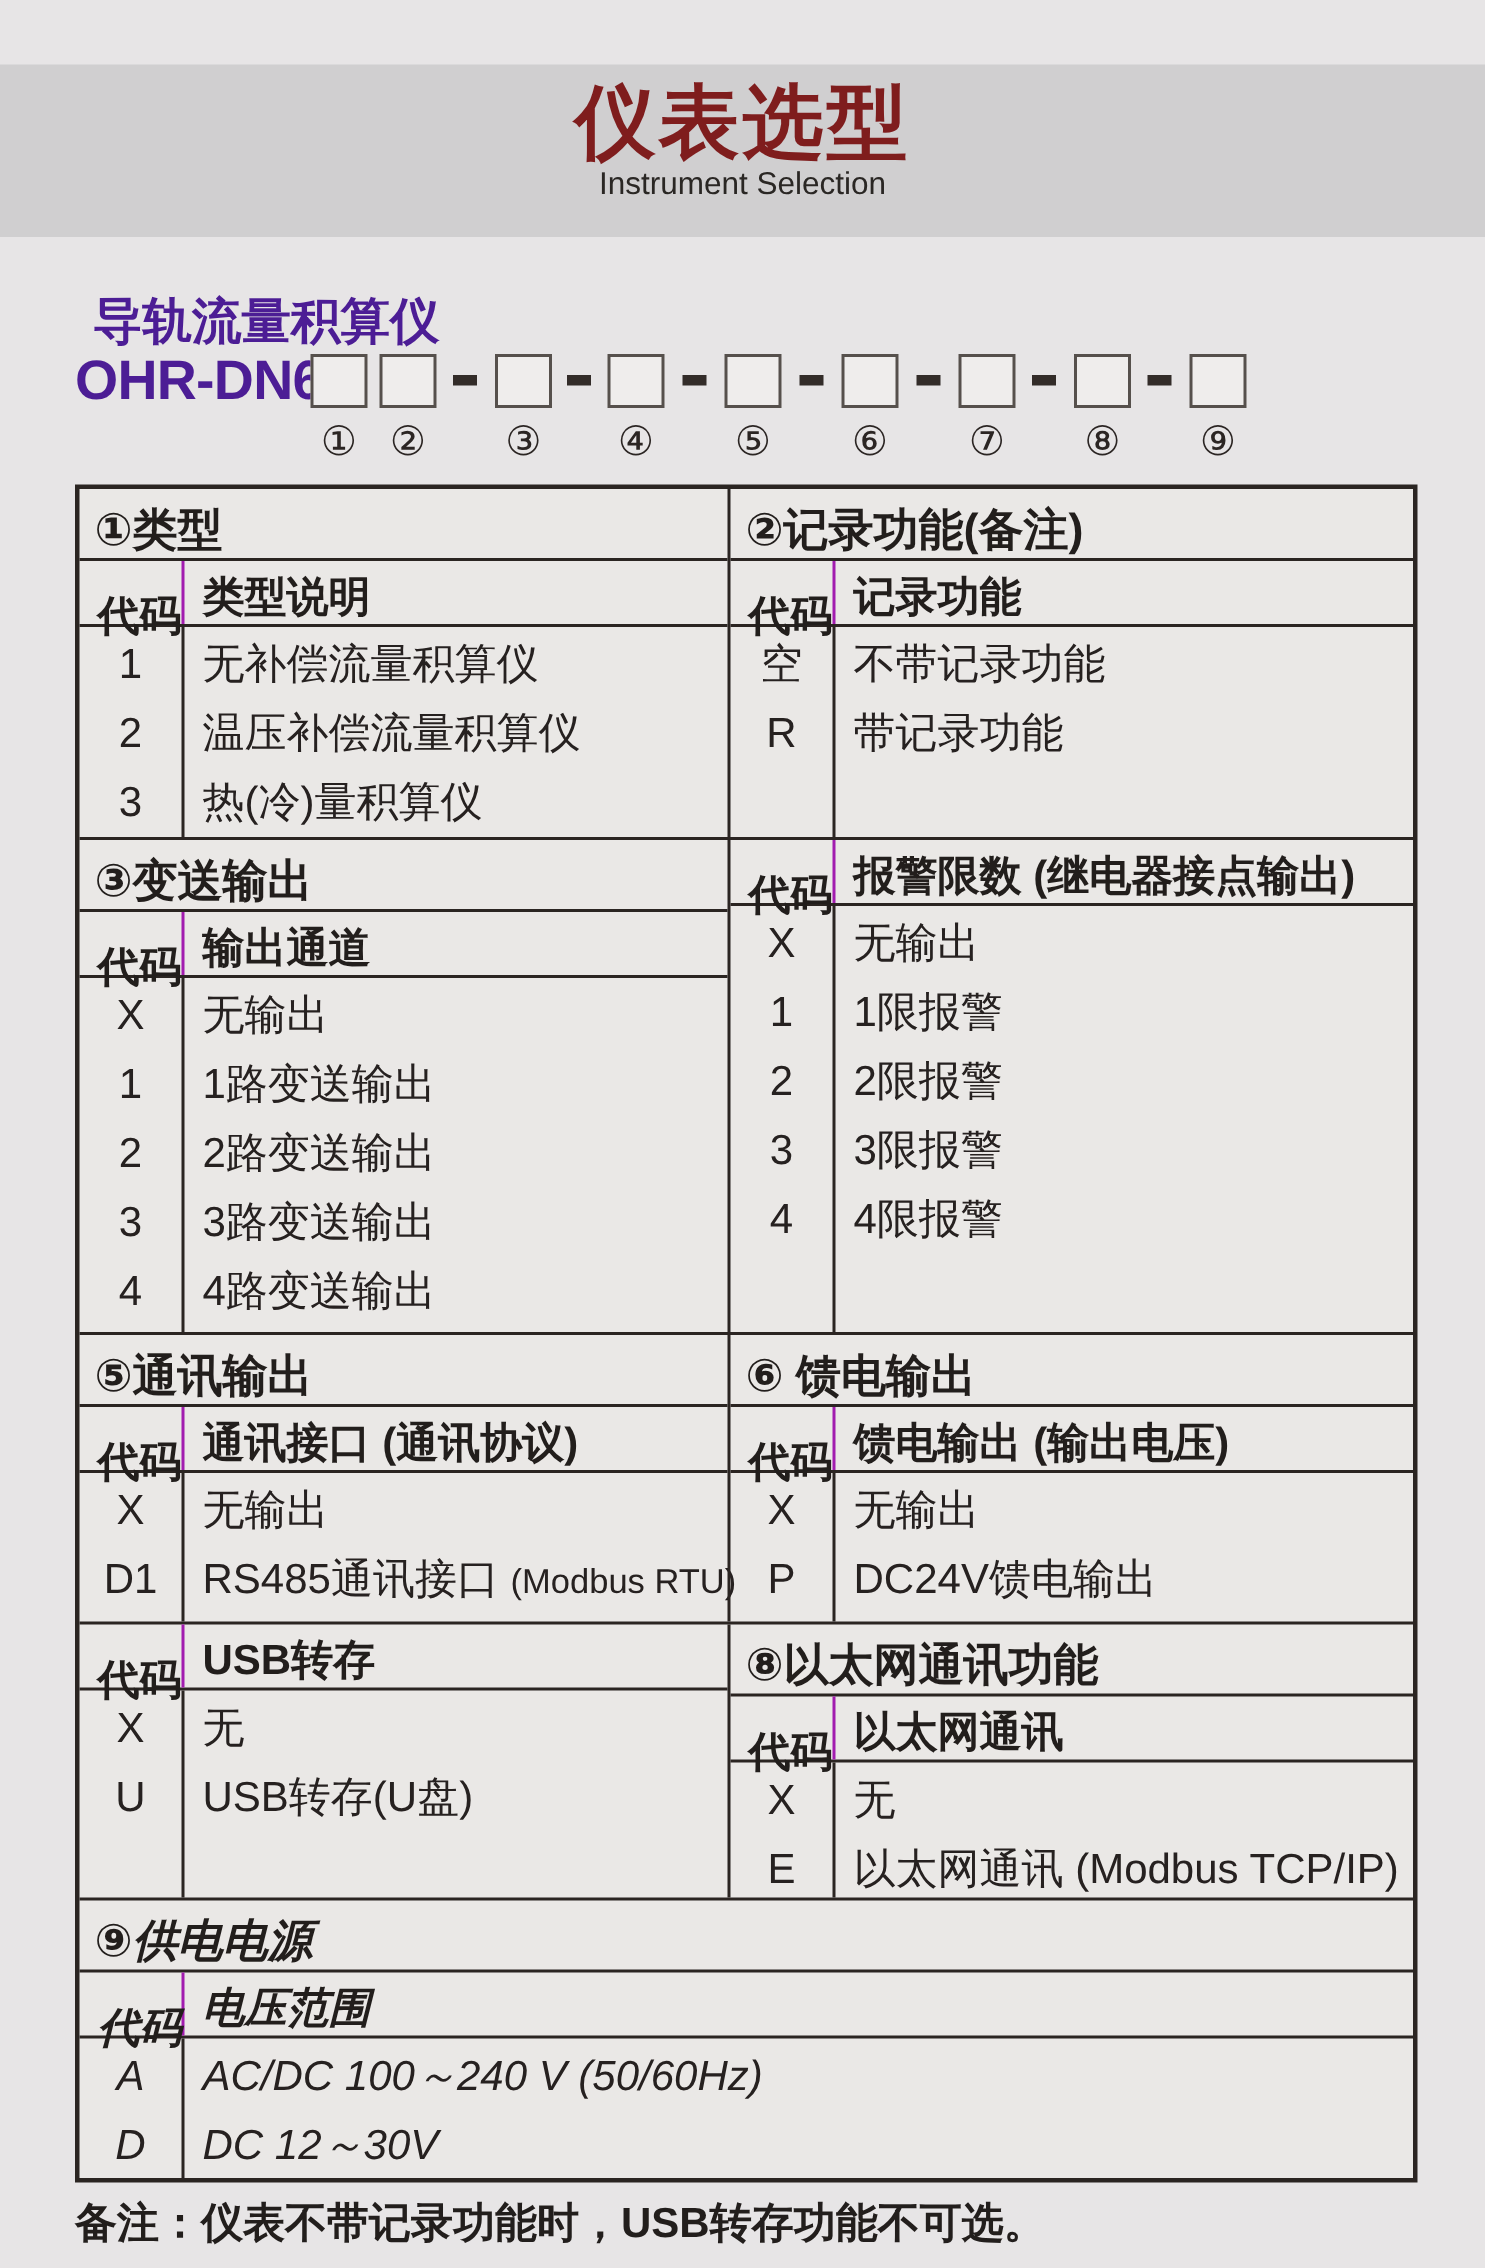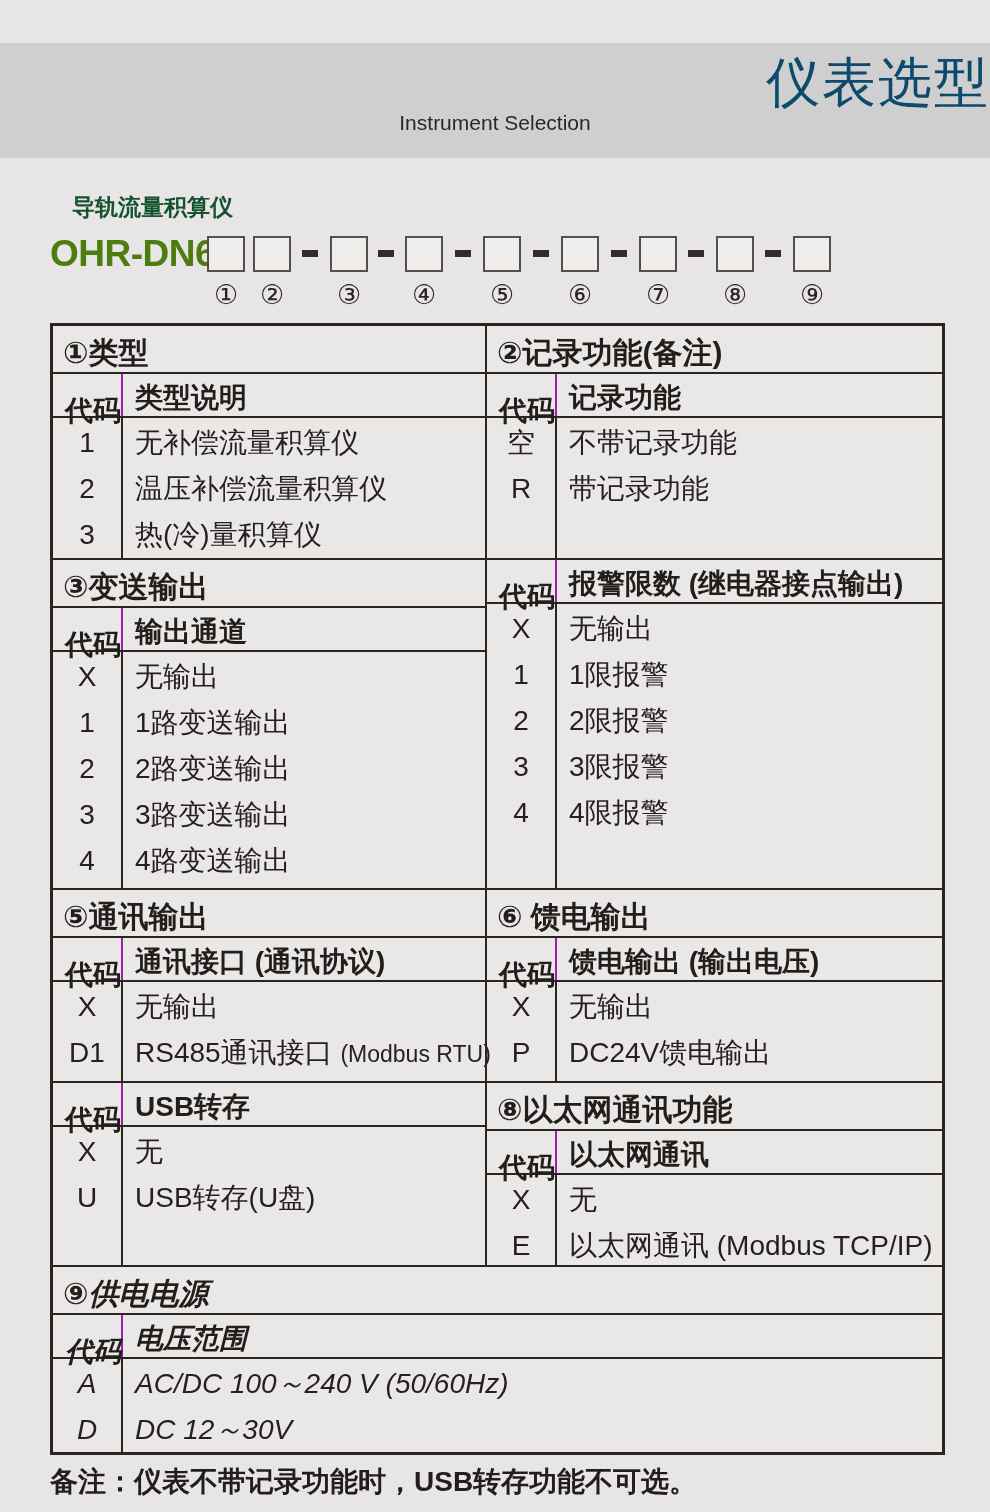--- a/index.html
+++ b/index.html
@@ -3,25 +3,25 @@
 <meta charset="utf-8">
 <style>
   html,body{margin:0;padding:0;}
   body{
     width:990px;height:1512px;position:relative;overflow:hidden;
     background:#e7e5e6;color:#262120;
     font-family:"Liberation Sans","DejaVu Sans",sans-serif;
   }
   
   .band{position:absolute;left:0;top:43px;width:990px;height:115px;background:#d0cfd0;text-align:center;}
-  .band .title{font-size:54px;font-weight:400;letter-spacing:2px;color:#0c4a6e;margin-top:10px;line-height:58px;text-align:right;}
+  .band .title{font-size:54px;font-weight:700;letter-spacing:2px;color:#7f1d1d;margin-top:10px;line-height:58px;}
   .band .subtitle{font-size:21px;color:#2a2724;line-height:24px;}
   
-  .product-name{position:absolute;left:72px;top:192px;font-size:23px;font-weight:600;color:#14532d;}
-  .model-prefix{position:absolute;left:50px;top:233px;font-size:37px;font-weight:600;letter-spacing:-0.5px;color:#4d7c0f;}
+  .product-name{position:absolute;left:62px;top:192px;font-size:33px;font-weight:600;color:#4c1d95;}
+  .model-prefix{position:absolute;left:50px;top:233px;font-size:37px;font-weight:600;letter-spacing:-0.5px;color:#4c1d95;}
   .mbox{position:absolute;top:236px;width:38px;height:36px;box-sizing:border-box;
         border:2px solid #56504c;background:#efedec;}
   .mdash{position:absolute;top:250px;width:16px;height:7px;background:#332c29;}
   .marker{position:absolute;top:279px;width:38px;text-align:center;font-size:27px;color:#2b2523;
           font-family:"DejaVu Sans","Liberation Sans",sans-serif;}
   
   .sel-table{position:absolute;left:50px;top:323px;width:895px;height:1132px;box-sizing:border-box;
              border:3px solid #2b2522;background:#eae8e6;display:flex;flex-direction:column;}
   .sec{display:flex;box-sizing:border-box;border-bottom:2px solid #2b2522;}
   .sec:last-child{border-bottom:none;}

